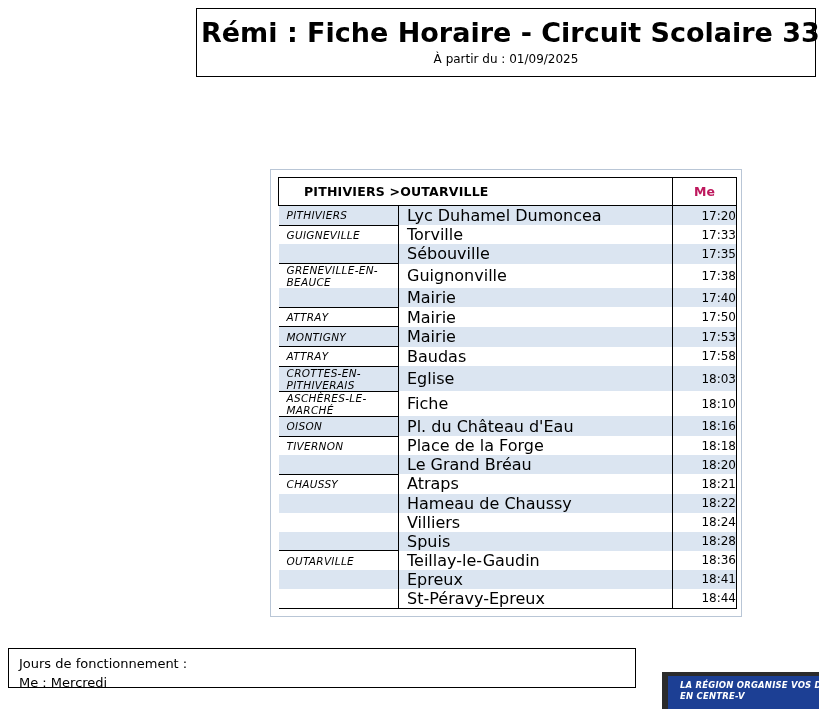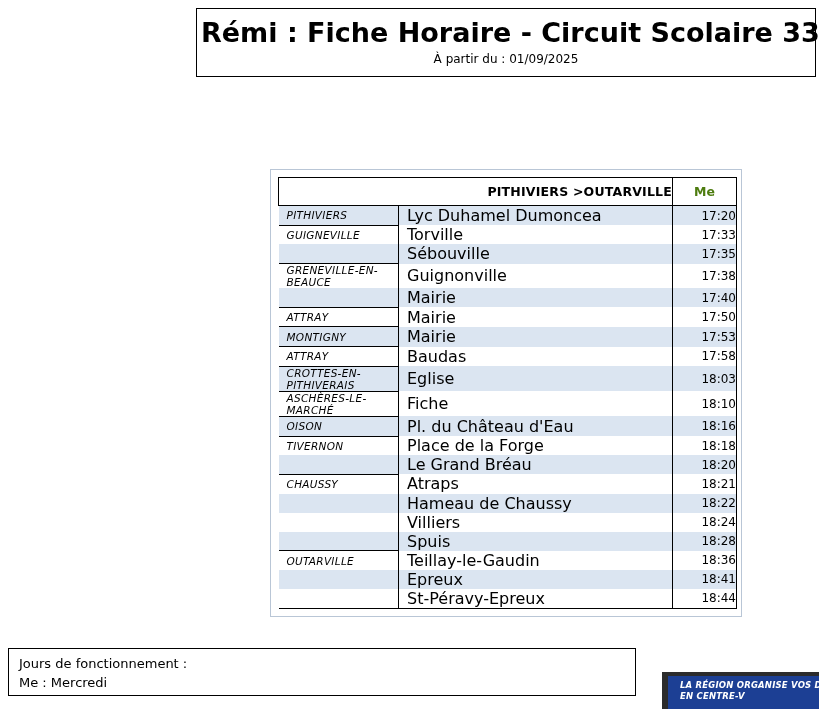--- a/index.html
+++ b/index.html
@@ -61,33 +61,33 @@
     padding: 0;
     margin: 0;
   }
   
   .tt-head td {
     border: 1px solid #000;
     height: 27px;
     vertical-align: middle;
   }
   .tt-head .dir {
-    text-align: right;
-    padding-left: 4px;
+    text-align: left;
+    padding-left: 25px;
     font-size: 12.5px;
     font-weight: bold;
     letter-spacing: 0.2px;
     color: #000;
     margin-left: 44px;
   }
   .tt-head .day {
     text-align: center;
     font-size: 12.5px;
     font-weight: bold;
-    color: #4d7c0f;
+    color: #be185d;
     margin-left: 43px;
   }
 
   col.c-city { width: 120px; }
   col.c-stop { width: 274px; }
   col.c-time { width: 64px; }
 
   .row td {
     height: 18.7px;
     font-size: 12px;
@@ -119,21 +119,21 @@
 
   
   .row .city { border-right: 1px solid #000; font-style: italic; }
 
   
   .footer-note {
     position: absolute;
     left: 8px;
     top: 648px;
     width: 628px;
-    height: 48px;
+    height: 40px;
     border: 1px solid #000;
     background: #fff;
     box-sizing: border-box;
     padding: 6px 10px;
     font-size: 13px;
     color: #000;
     line-height: 1.45;
   }
 
   

